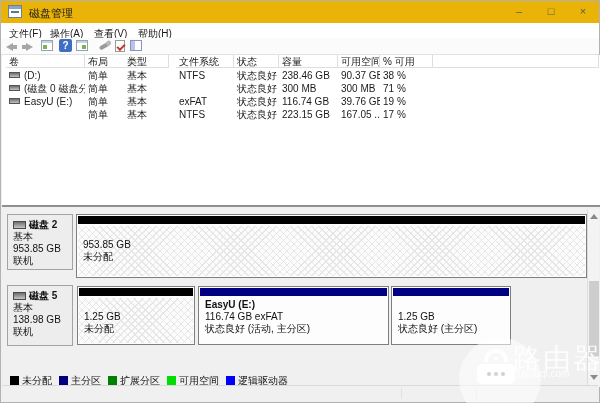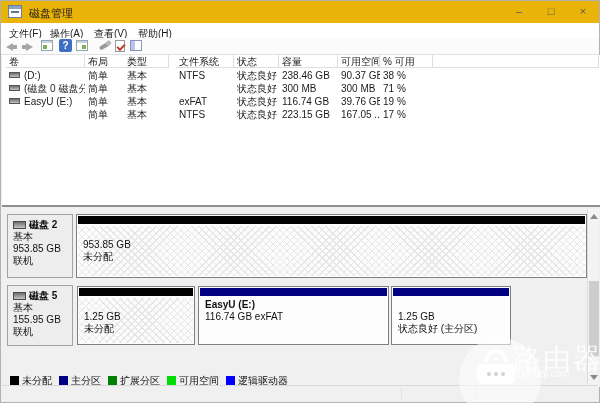--- a/index.html
+++ b/index.html
@@ -206,49 +206,50 @@
       <div class="td col4">NTFS</div>
       <div class="td col5">状态良好 (...</div>
       <div class="td col6">223.15 GB</div>
       <div class="td col7">167.05 ...</div>
       <div class="td col8">17 %</div>
     </div>
   </div>
 
   <div class="graphpane">
 
-    <div class="diskpanel" style="left:5px;top:7px;width:66px;height:64px">
+    <div class="diskpanel" style="left:5px;top:7px;width:66px;height:56px">
       <div class="diskname"><span class="disk-icon"></span><span>磁盘 2</span></div>
       <div>基本</div>
       <div>953.85 GB</div>
       <div>联机</div>
     </div>
     <div class="gbox" style="left:74px;top:7px;width:511px;height:64px">
       <div class="strip" style="background-color: rgb(0, 0, 0);"></div>
       <div class="hatch"></div>
       <div class="gtext" style="top:24px">953.85 GB</div>
       <div class="gtext" style="top:36px">未分配</div>
     </div>
 
     <div class="diskpanel" style="left:5px;top:78px;width:66px;height:61px">
       <div class="diskname"><span class="disk-icon"></span><span>磁盘 5</span></div>
       <div>基本</div>
-      <div>155.95 GB</div>
+      <div>138.98 GB</div>
       <div>联机</div>
     </div>
     <div class="gbox" style="left:75px;top:79px;width:118px;height:59px">
       <div class="strip" style="background-color: rgb(0, 0, 0);"></div>
       <div class="hatch"></div>
       <div class="gtext" style="top:24px">1.25 GB</div>
       <div class="gtext" style="top:36px">未分配</div>
     </div>
     <div class="gbox" style="left:196px;top:79px;width:191px;height:59px">
       <div class="strip" style="background-color: rgb(0, 0, 128);"></div>
       <div class="gtext gbold" style="top:12px">EasyU (E:)</div>
       <div class="gtext" style="top:24px">116.74 GB exFAT</div>
+      <div class="gtext" style="top:36px">状态良好 (活动, 主分区)</div>
     </div>
     <div class="gbox" style="left:389px;top:79px;width:120px;height:59px">
       <div class="strip" style="background-color: rgb(0, 0, 128);"></div>
       <div class="gtext" style="top:24px">1.25 GB</div>
       <div class="gtext" style="top:36px">状态良好 (主分区)</div>
     </div>
 
     <div class="scroll">
       <span class="sc-up"></span>
       <span class="sc-thumb"></span>

